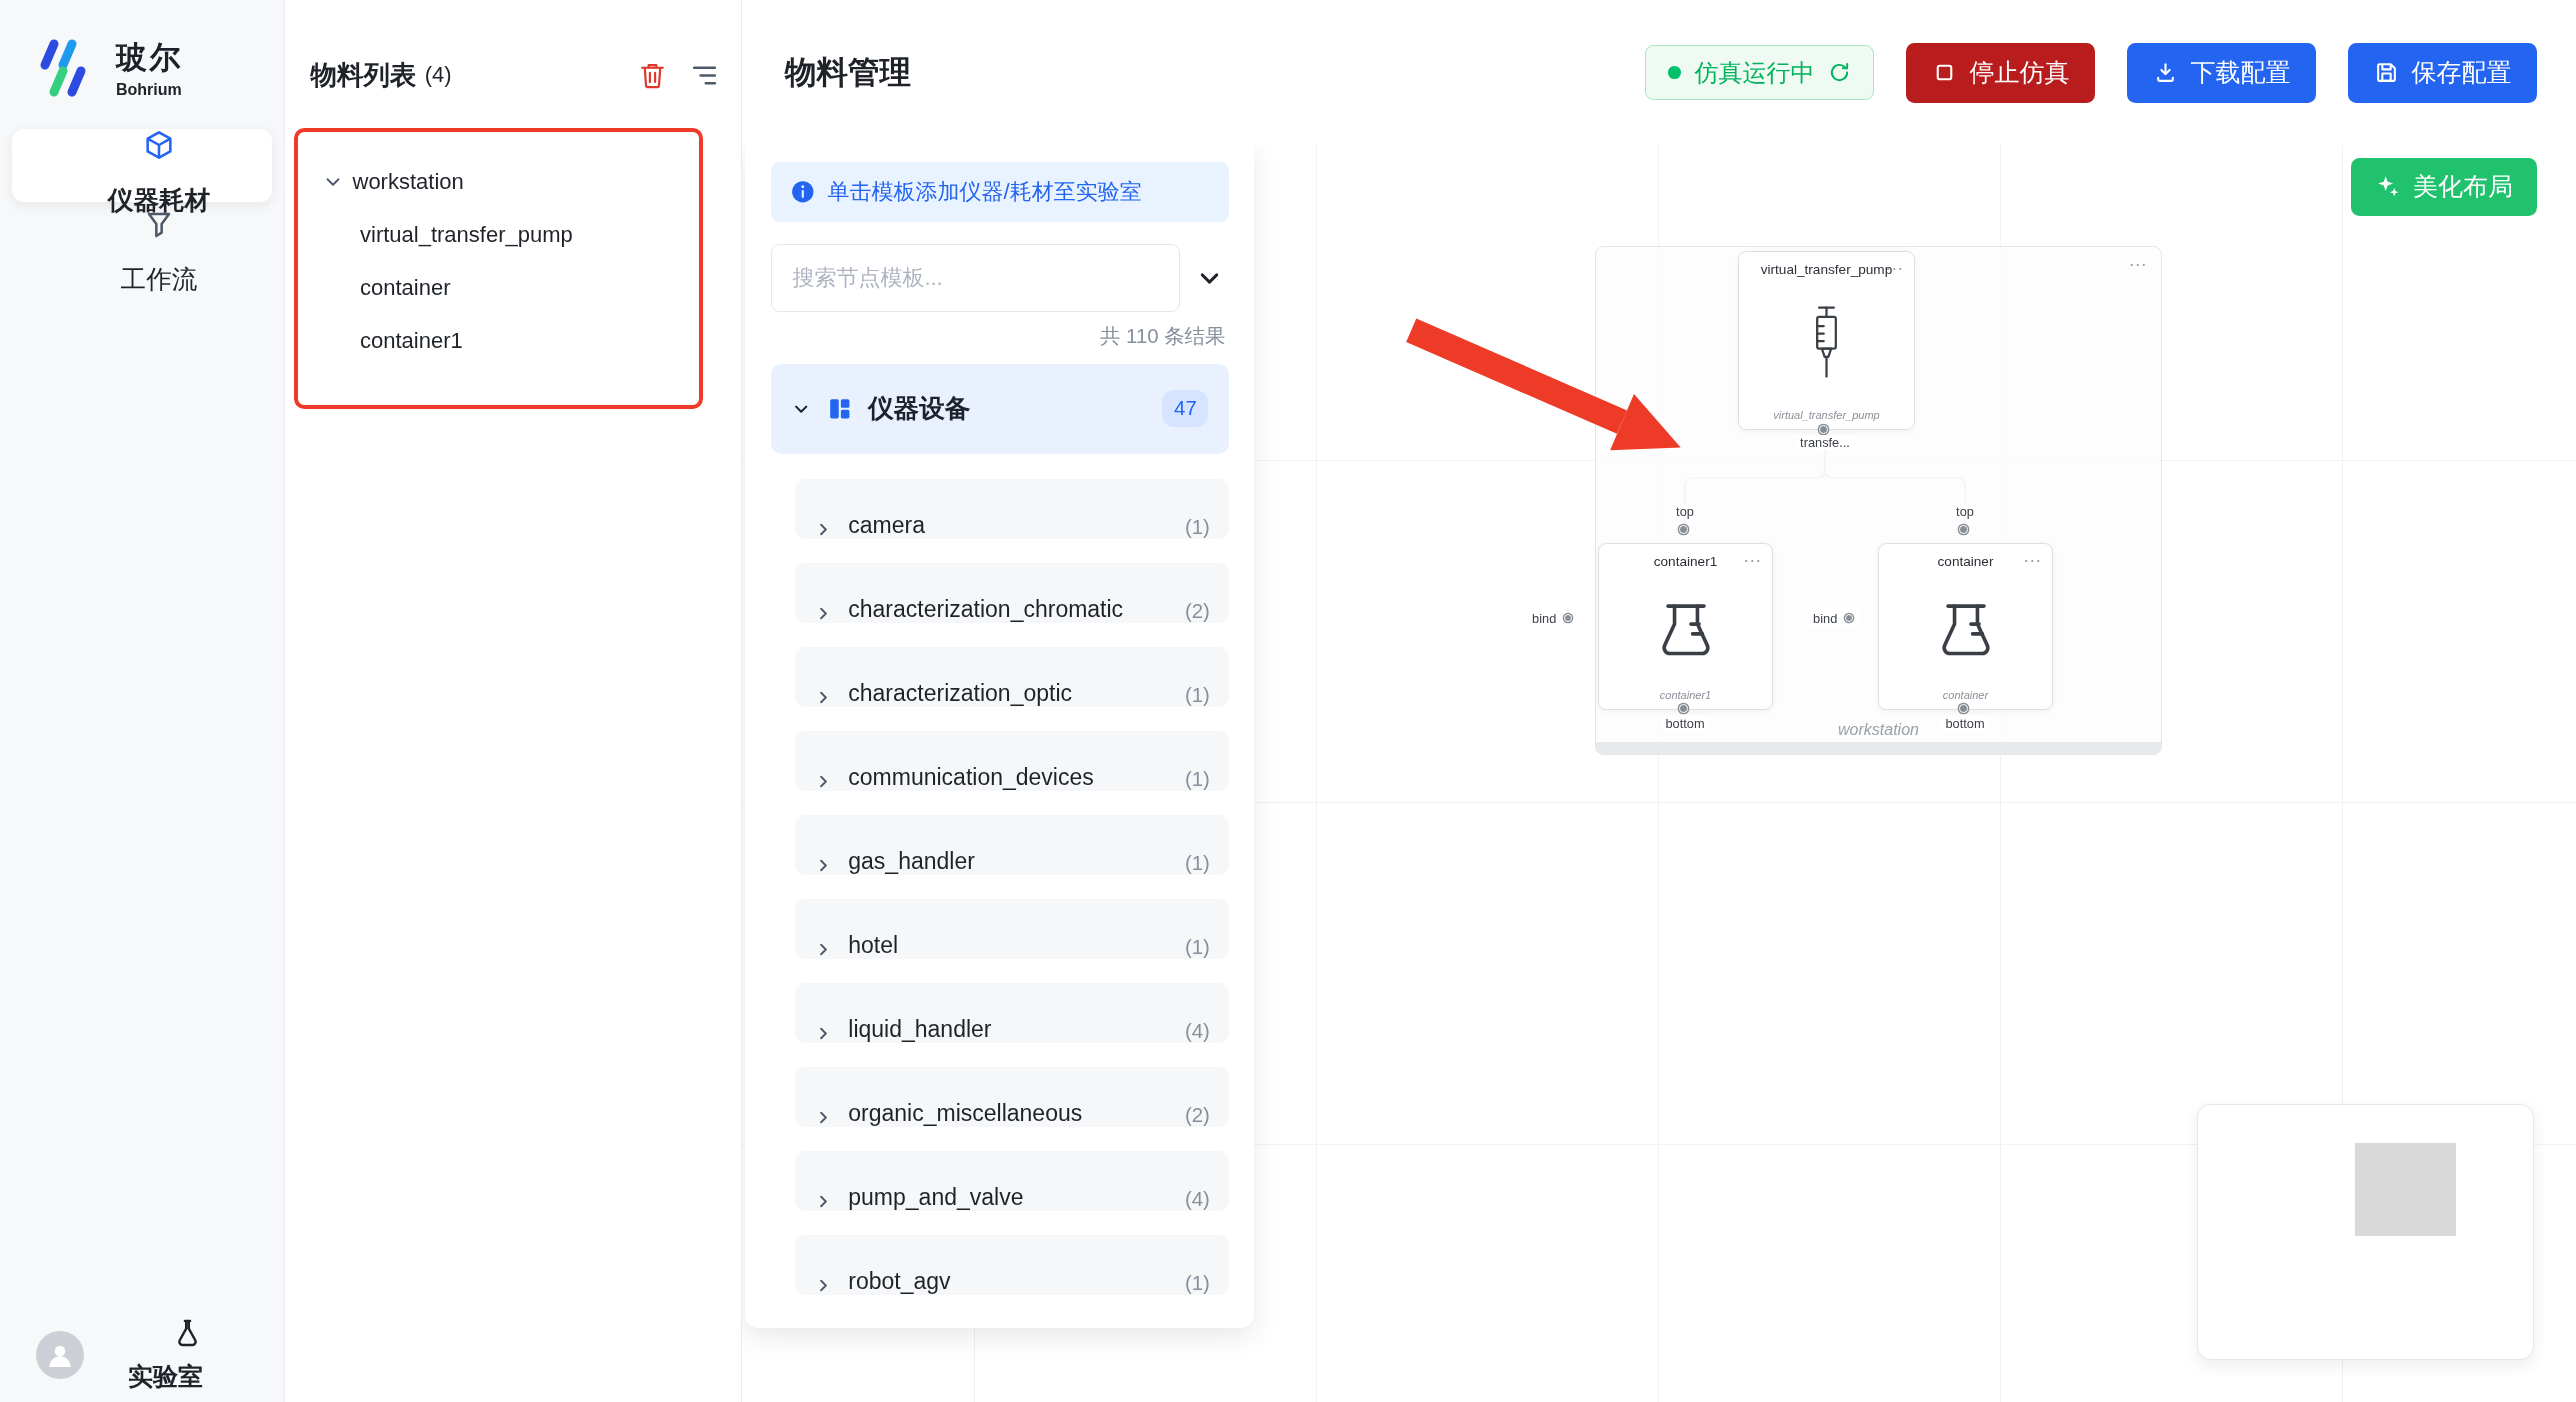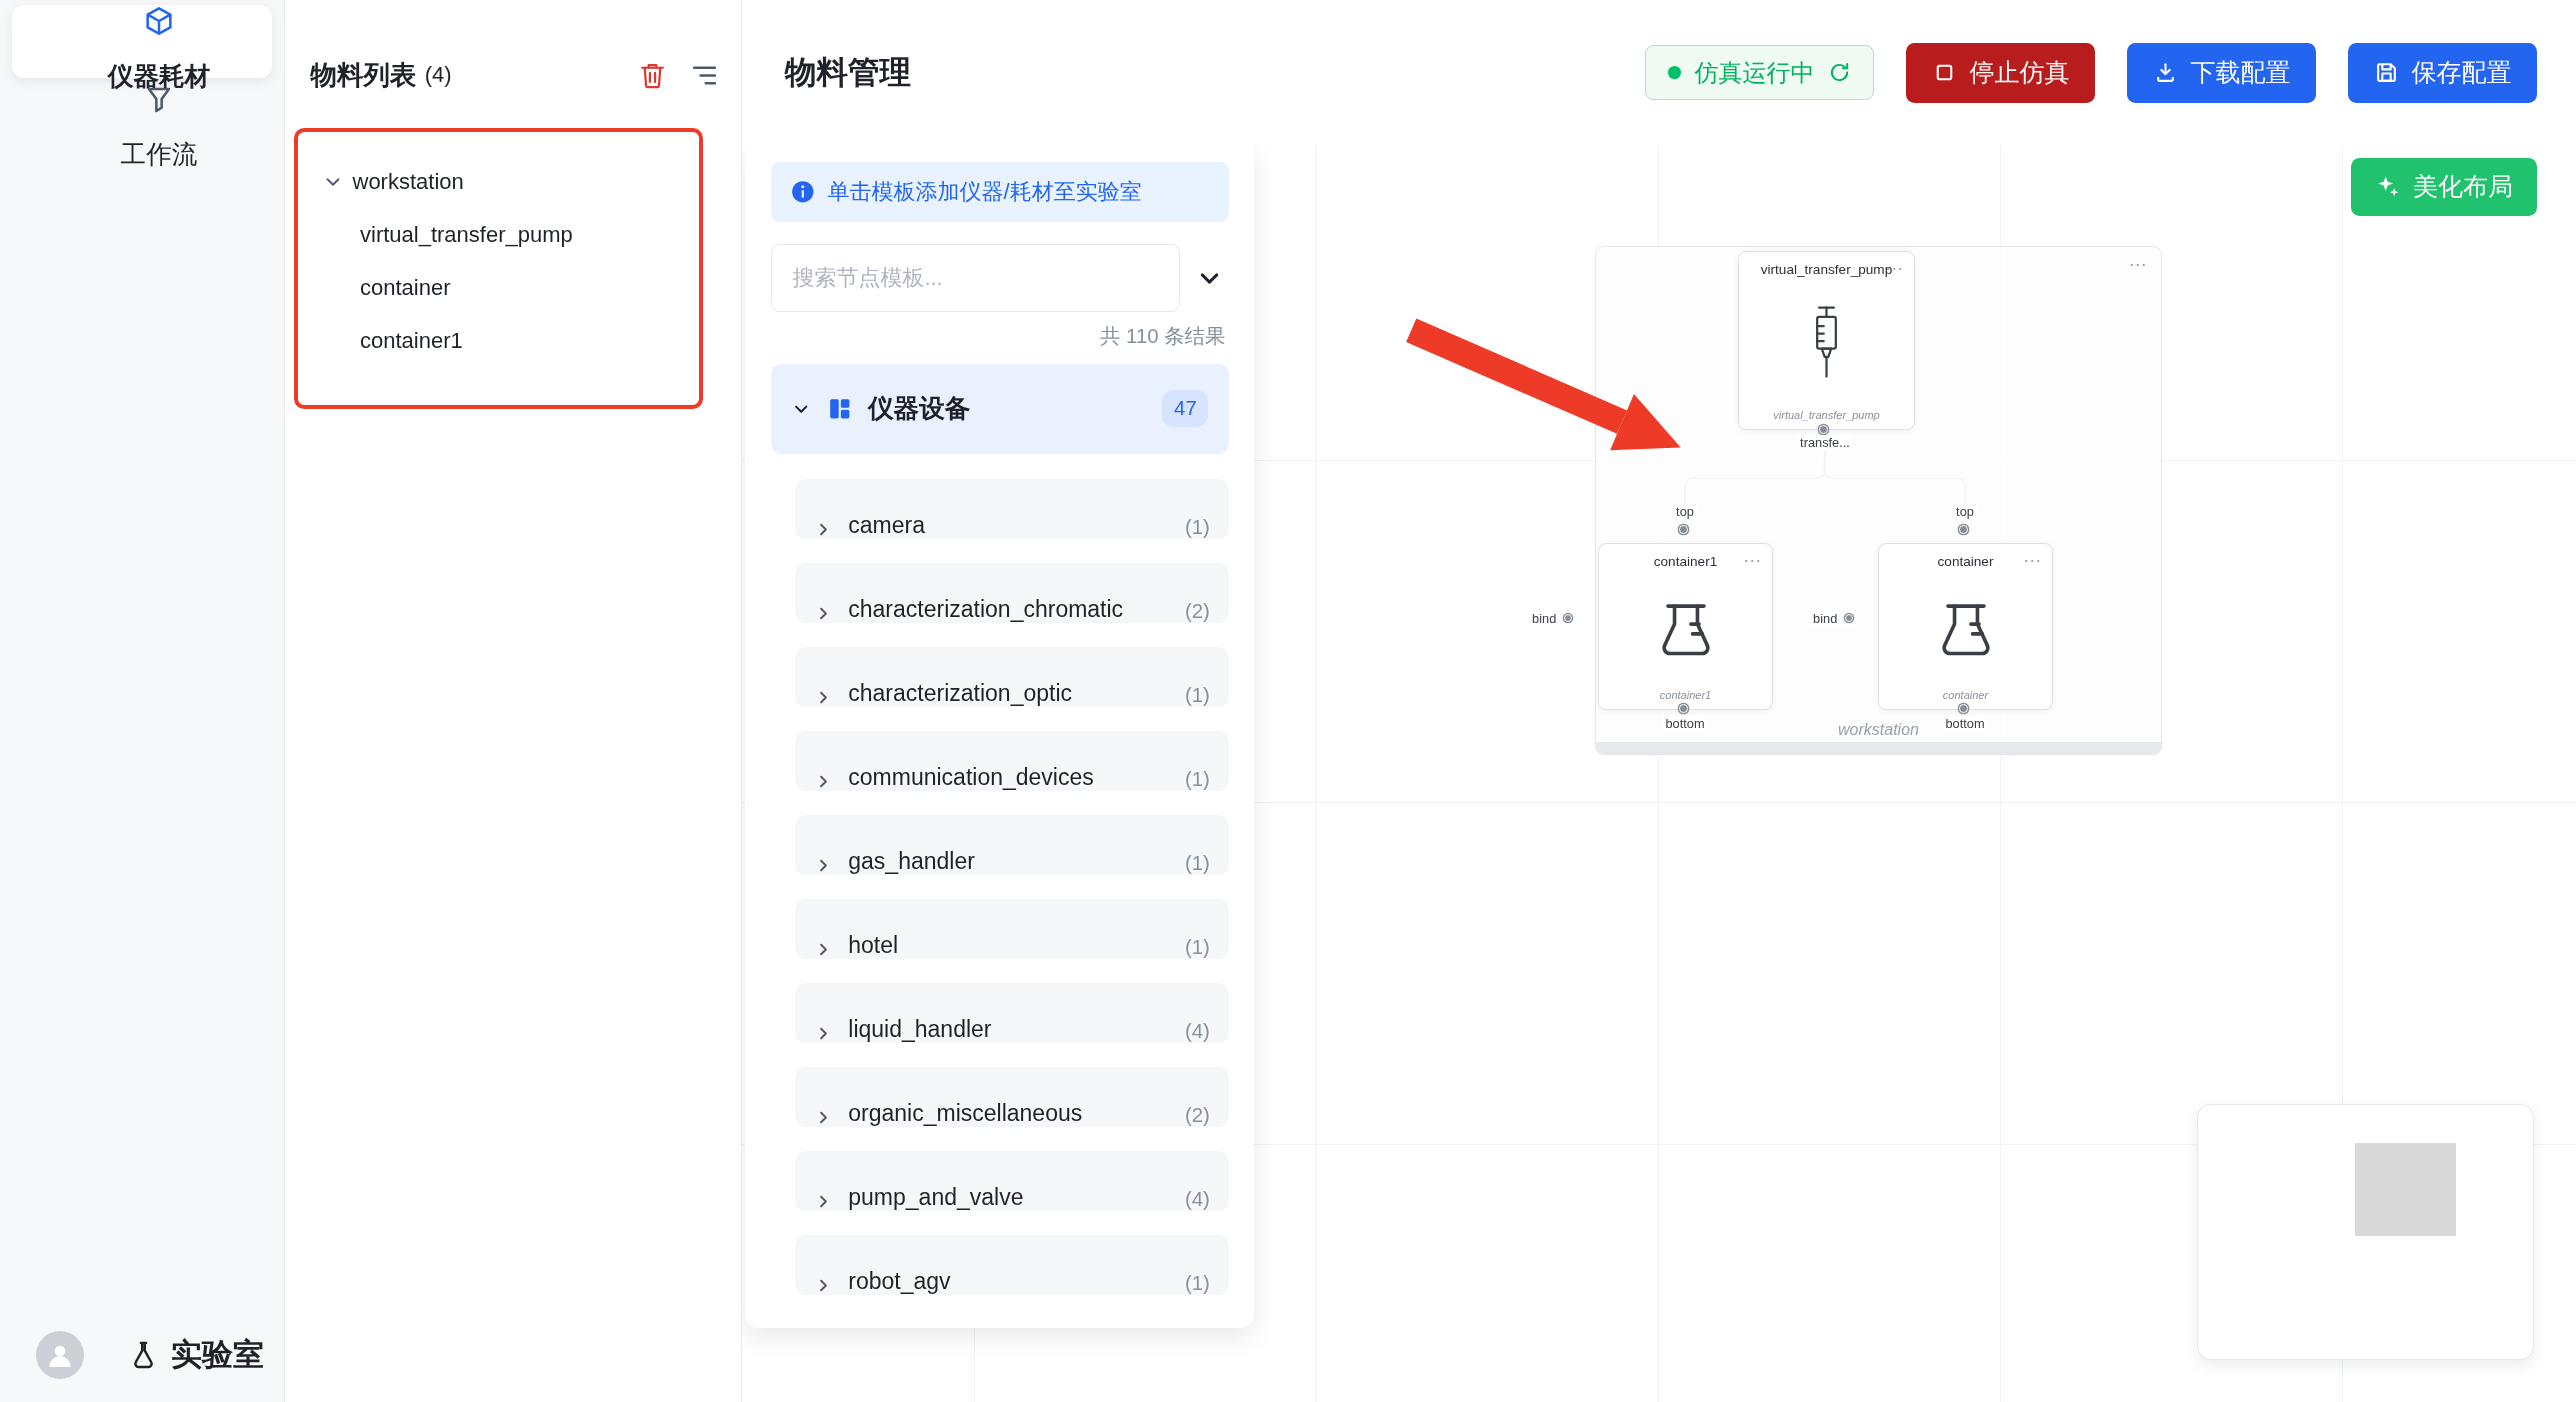--- a/index.html
+++ b/index.html
@@ -15,21 +15,21 @@
   .logo-title { font-size:31px; font-weight:700; color:#1d2129; letter-spacing:2.6px; }
   .logo-sub { font-size:16px; font-weight:600; color:#1d2129; }
   .menu { padding:5.1px 12px 0; }
   .menu-item { display:flex; align-items:center; gap:22px; height:73px; border-radius:12px; padding-left:34px; font-size:25.6px; color:#1f2329; cursor:pointer; margin-bottom:5.1px;flex-direction:column; }
   .menu-item .mi-icon { width:32px; height:32px; flex:0 0 32px; color:#4e5969; }
   .menu-item.active { background:#fff; box-shadow:0 3.4px 12px rgba(31,35,41,.08); font-weight:600; }
   .menu-item.active .mi-icon { color:#2364f0; }
   .sidebar-footer { position:absolute; left:0; right:0; bottom:0; height:95px; display:flex; align-items:center; padding-left:36px; }
   .avatar { width:48px; height:48px; border-radius:50%; background:#ccd0d6; display:flex; align-items:center; justify-content:center; cursor:pointer; }
   .avatar svg { width:32px; height:32px; }
-  .lab-entry { display:flex; align-items:center; gap:12px; margin-left:44px; font-size:31px; font-weight:600; cursor:pointer; }
+  .lab-entry { display:flex; align-items:flex-end; gap:12px; margin-left:44px; font-size:25px; font-weight:600; cursor:pointer;flex-direction:column; }
   .lab-entry svg { width:31px; height:31px; }
 
   
   .material-panel { position:relative; width:457px; flex:0 0 457px; background:#fff; border-right:0.9px solid #e8eaed; }
   .mp-header { display:flex; align-items:center; height:150px; padding:0 20.4px 0 25.6px; }
   .mp-title { font-size:26.4px; font-weight:700; }
   .mp-count { font-size:22px; margin-left:8.5px; }
   .mp-actions { margin-left:auto; display:flex; align-items:center; gap:20.4px; }
   .icon-btn { width:32px; height:32px; cursor:pointer; display:flex; align-items:center; justify-content:center; }
   .icon-btn svg { width:31px; height:31px; }
@@ -102,20 +102,32 @@
   .beautify svg { width:25.6px; height:25.6px; }
   .minimap { position:absolute; right:42px; bottom:42px; width:337px; height:256px; background:#fff; border:1.7px solid #e4e6ea; border-radius:13.6px; box-shadow:0 5.1px 15.3px rgba(31,35,41,.08); z-index:4; cursor:pointer; }
   .minimap-view { position:absolute; left:157px; top:38px; width:101px; height:93px; background:#d9d9d9; }
 </style>
 </head>
 <body>
 
 <div class="app">
 
   <aside class="sidebar">
+    <div class="logo-row">
+      <svg class="logo-mark" viewBox="0 0 48 48" fill="none" stroke-linecap="round">
+        <path d="M12 22L18 8" stroke="#2d4bdf" stroke-width="6"></path>
+        <path d="M24 22L30 8" stroke="#1e9bf0" stroke-width="6"></path>
+        <path d="M18 40L24 26" stroke="#35d07f" stroke-width="6"></path>
+        <path d="M30 40L36 26" stroke="#2d4bdf" stroke-width="6"></path>
+      </svg>
+      <div class="logo-texts">
+        <span class="logo-title">玻尔</span>
+        <span class="logo-sub">Bohrium</span>
+      </div>
+    </div>
 
     <nav class="menu">
       <div class="menu-item active">
         <svg class="mi-icon" viewBox="0 0 24 24" fill="none" stroke="currentColor" stroke-width="1.9" stroke-linejoin="round">
           <path d="M12 2.5l8.5 4.7v9.6L12 21.5l-8.5-4.7V7.2z"></path>
             <path d="M3.5 7.2L12 12l8.5-4.8M12 12v9.5"></path>
         </svg>
         <span>仪器耗材</span>
       </div>
       <div class="menu-item">

